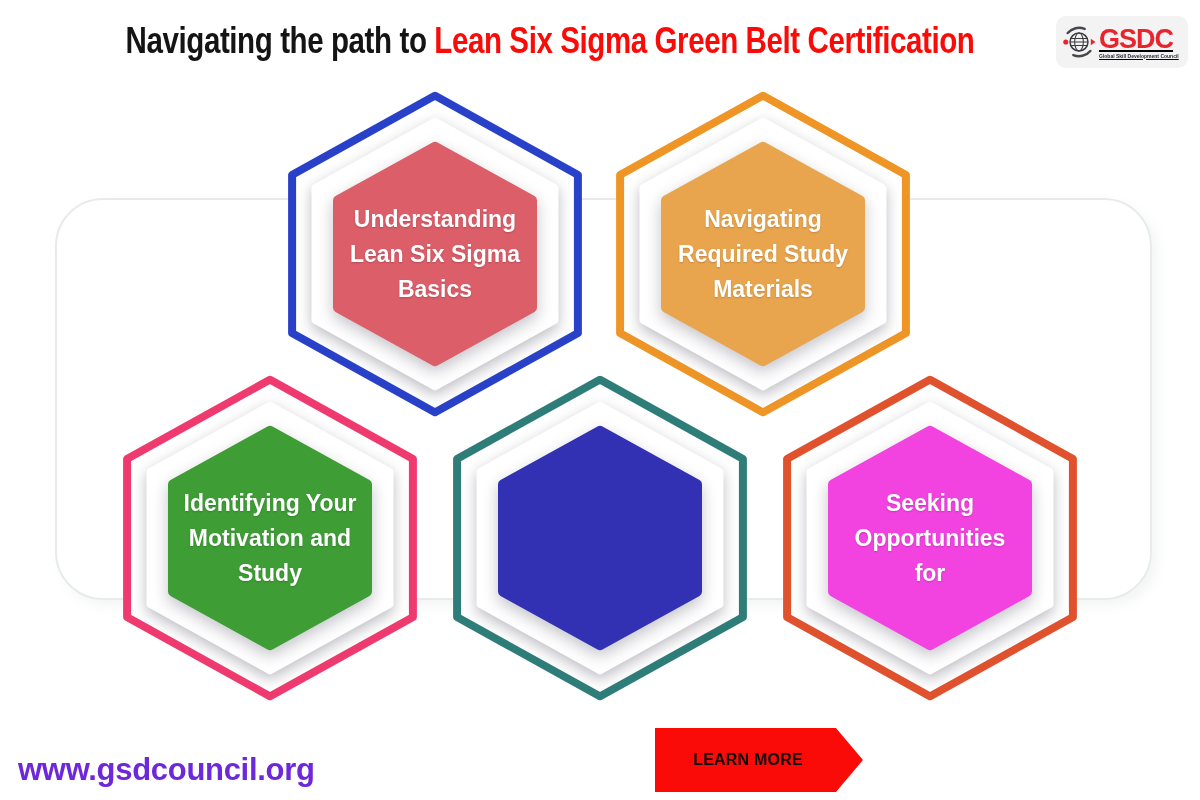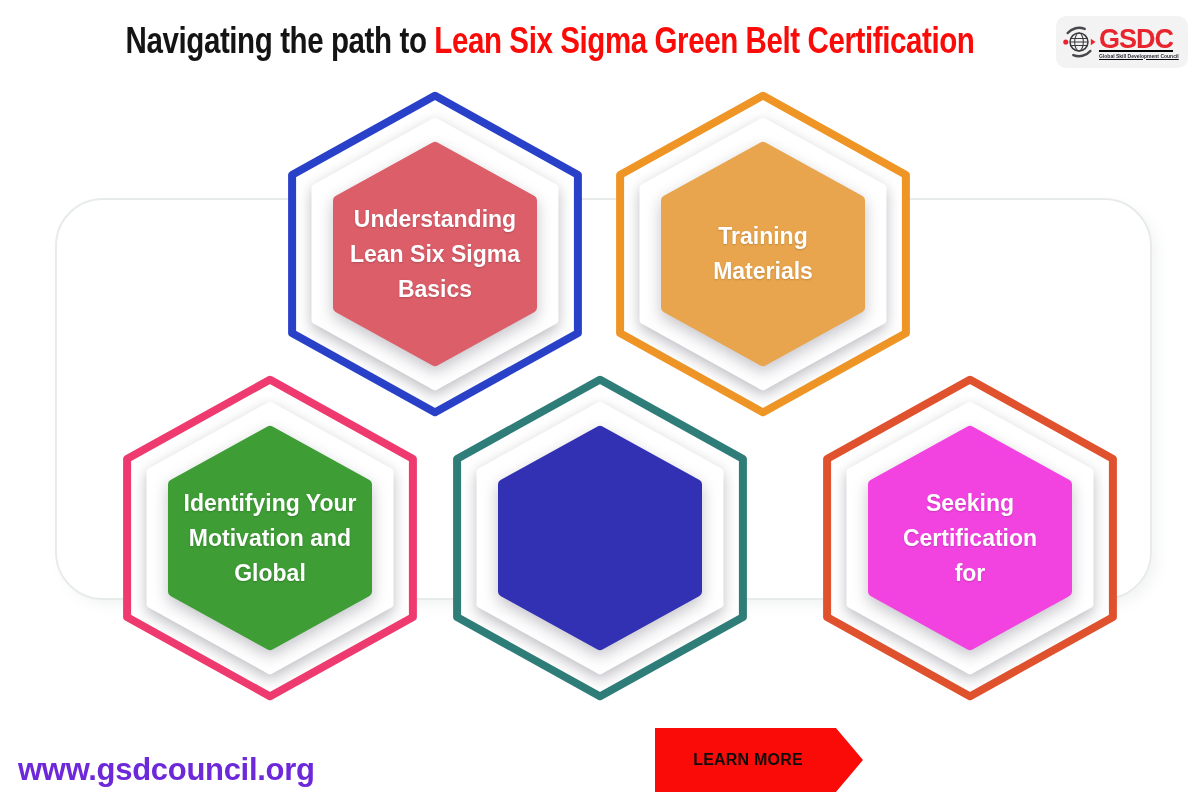--- a/index.html
+++ b/index.html
@@ -40,21 +40,21 @@
   .hex-svg  { position:absolute; left:0; top:0; width:300px; height:332px; overflow:visible; }
   .hex-ring { fill:#ffffff; stroke-width:8; stroke-linejoin:round; }
   .hex-mid  { fill:#ffffff; stroke:#ffffff; stroke-width:8; stroke-linejoin:round;
               filter:drop-shadow(0 5px 7px rgba(110,110,125,0.45)); }
   .hex-core { stroke-width:10; stroke-linejoin:round;
               filter:drop-shadow(0 6px 8px rgba(110,110,125,0.40)); }
   .pos1 { left:285px; top:88px; }
   .pos2 { left:613px; top:88px; }
   .pos3 { left:120px; top:372px; }
   .pos4 { left:450px; top:372px; }
-  .pos5 { left:820px; top:372px; }
+  .pos5 { left:780px; top:372px; }
   .hex-label {
     position:absolute; left:25px; right:25px; top:0; bottom:0;
     display:flex; flex-direction:column; justify-content:center; align-items:center;
     text-align:center; color:#ffffff; font-size:23px; font-weight:700;
     line-height:35px; text-shadow:0 1px 2px rgba(0,0,0,0.18);
   }
   .hex-label div { white-space:nowrap; }
 
   
   .cta {
@@ -113,57 +113,58 @@
     </div>
   </div>
 
   <div class="hex-card pos2">
     <svg class="hex-svg" viewBox="0 0 300 346" preserveAspectRatio="none">
       <polygon class="hex-ring" points="150,8 292.9,90.5 292.9,255.5 150,338 7.1,255.5 7.1,90.5" style="stroke: rgb(238, 149, 38);"></polygon>
       <polygon class="hex-mid" points="150,35 269.5,104 269.5,242 150,311 30.5,242 30.5,104"></polygon>
       <polygon class="hex-core" points="150,61 247,117 247,229 150,285 53,229 53,117" style="fill: rgb(233, 165, 77); stroke: rgb(233, 165, 77);"></polygon>
     </svg>
     <div class="hex-label">
-      <div>Training</div>
+      <div>Navigating</div>
+      <div>Required Study</div>
       <div>Materials</div>
       <div></div>
     </div>
   </div>
 
   <div class="hex-card pos3">
     <svg class="hex-svg" viewBox="0 0 300 346" preserveAspectRatio="none">
       <polygon class="hex-ring" points="150,8 292.9,90.5 292.9,255.5 150,338 7.1,255.5 7.1,90.5" style="stroke: rgb(239, 58, 111);"></polygon>
       <polygon class="hex-mid" points="150,35 269.5,104 269.5,242 150,311 30.5,242 30.5,104"></polygon>
       <polygon class="hex-core" points="150,61 247,117 247,229 150,285 53,229 53,117" style="fill: rgb(62, 157, 53); stroke: rgb(62, 157, 53);"></polygon>
     </svg>
     <div class="hex-label">
       <div>Identifying Your</div>
       <div>Motivation and</div>
-      <div>Global</div>
+      <div>Study</div>
       <div></div>
     </div>
   </div>
 
   <div class="hex-card pos4">
     <svg class="hex-svg" viewBox="0 0 300 346" preserveAspectRatio="none">
       <polygon class="hex-ring" points="150,8 292.9,90.5 292.9,255.5 150,338 7.1,255.5 7.1,90.5" style="stroke: rgb(46, 125, 121);"></polygon>
       <polygon class="hex-mid" points="150,35 269.5,104 269.5,242 150,311 30.5,242 30.5,104"></polygon>
       <polygon class="hex-core" points="150,61 247,117 247,229 150,285 53,229 53,117" style="fill: rgb(50, 49, 179); stroke: rgb(50, 49, 179);"></polygon>
     </svg>
   </div>
 
   <div class="hex-card pos5">
     <svg class="hex-svg" viewBox="0 0 300 346" preserveAspectRatio="none">
       <polygon class="hex-ring" points="150,8 292.9,90.5 292.9,255.5 150,338 7.1,255.5 7.1,90.5" style="stroke: rgb(224, 81, 45);"></polygon>
       <polygon class="hex-mid" points="150,35 269.5,104 269.5,242 150,311 30.5,242 30.5,104"></polygon>
       <polygon class="hex-core" points="150,61 247,117 247,229 150,285 53,229 53,117" style="fill: rgb(242, 67, 225); stroke: rgb(242, 67, 225);"></polygon>
     </svg>
     <div class="hex-label">
       <div>Seeking</div>
-      <div>Certification</div>
+      <div>Opportunities</div>
       <div>for</div>
     </div>
   </div>
 
   <button class="cta" style="background: rgb(251, 11, 7); color: rgb(13, 13, 13);">LEARN MORE</button>
 
   <a class="footer-url" href="#" style="color: #6d28d9;">www.gsdcouncil.org</a>
 
 </div>
 

